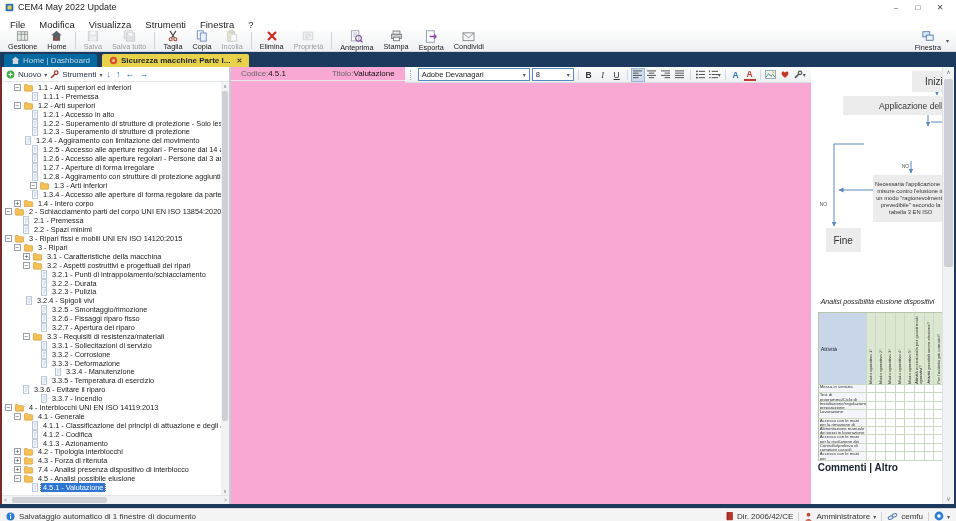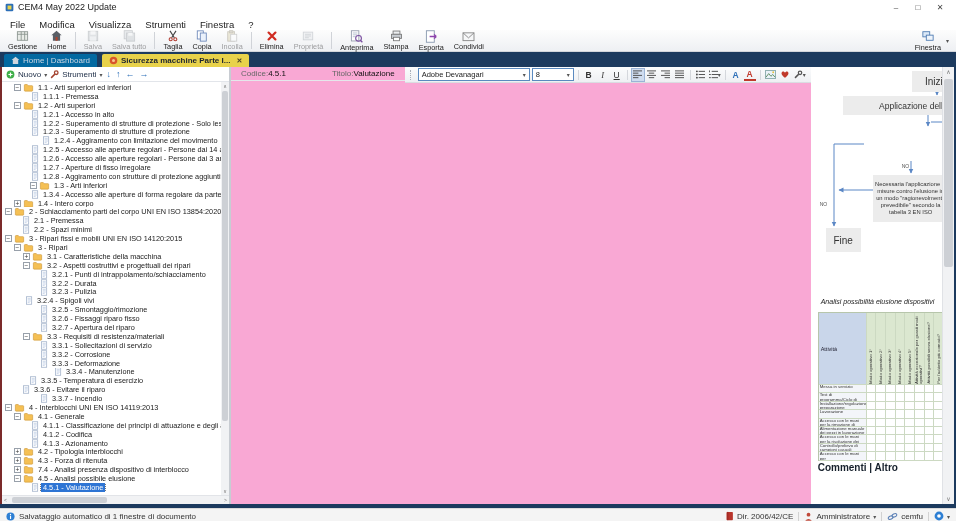--- a/index.html
+++ b/index.html
@@ -366,21 +366,21 @@
           <div class="trow " style="padding-left:21px">
        <span class="noexp"></span>
        <span class="ticn">
               <svg width="8" height="9" viewBox="0 0 13 14">
                 <rect x="2.5" y="1" width="8.5" height="12" fill="#fff" stroke="#7d93b5" stroke-width="0.9"></rect>
                 <path d="M4.3 3.6h5M4.3 5.8h5M4.3 8h5M4.3 10.2h3.2" stroke="#9db4d6" stroke-width="0.8"></path>
               </svg>
             </span>
        <span class="lbl">1.2.3 - Superamento di strutture di protezione</span>
      </div>
-          <div class="trow " style="padding-left:32px">
+          <div class="trow " style="padding-left:14px">
        <span class="noexp"></span>
        <span class="ticn">
               <svg width="8" height="9" viewBox="0 0 13 14">
                 <rect x="2.5" y="1" width="8.5" height="12" fill="#fff" stroke="#7d93b5" stroke-width="0.9"></rect>
                 <path d="M4.3 3.6h5M4.3 5.8h5M4.3 8h5M4.3 10.2h3.2" stroke="#9db4d6" stroke-width="0.8"></path>
               </svg>
             </span>
        <span class="lbl">1.2.4 - Aggiramento con limitazione del movimento</span>
      </div>
           <div class="trow " style="padding-left:21px">
@@ -404,21 +404,21 @@
        <span class="lbl">1.2.6 - Accesso alle aperture regolari - Persone dai 3 anni in su</span>
      </div>
           <div class="trow " style="padding-left:21px">
        <span class="noexp"></span>
        <span class="ticn">
               <svg width="8" height="9" viewBox="0 0 13 14">
                 <rect x="2.5" y="1" width="8.5" height="12" fill="#fff" stroke="#7d93b5" stroke-width="0.9"></rect>
                 <path d="M4.3 3.6h5M4.3 5.8h5M4.3 8h5M4.3 10.2h3.2" stroke="#9db4d6" stroke-width="0.8"></path>
               </svg>
             </span>
-       <span class="lbl">1.2.7 - Aperture di fisso irregolare</span>
+       <span class="lbl">1.2.7 - Aperture di forma irregolare</span>
      </div>
           <div class="trow " style="padding-left:21px">
        <span class="noexp"></span>
        <span class="ticn">
               <svg width="8" height="9" viewBox="0 0 13 14">
                 <rect x="2.5" y="1" width="8.5" height="12" fill="#fff" stroke="#7d93b5" stroke-width="0.9"></rect>
                 <path d="M4.3 3.6h5M4.3 5.8h5M4.3 8h5M4.3 10.2h3.2" stroke="#9db4d6" stroke-width="0.8"></path>
               </svg>
             </span>
        <span class="lbl">1.2.8 - Aggiramento con strutture di protezione aggiuntive</span>
@@ -628,21 +628,21 @@
           <div class="trow " style="padding-left:44px">
        <span class="noexp"></span>
        <span class="ticn">
               <svg width="8" height="9" viewBox="0 0 13 14">
                 <rect x="2.5" y="1" width="8.5" height="12" fill="#fff" stroke="#7d93b5" stroke-width="0.9"></rect>
                 <path d="M4.3 3.6h5M4.3 5.8h5M4.3 8h5M4.3 10.2h3.2" stroke="#9db4d6" stroke-width="0.8"></path>
               </svg>
             </span>
        <span class="lbl">3.3.4 - Manutenzione</span>
      </div>
-          <div class="trow " style="padding-left:19px">
+          <div class="trow " style="padding-left:30px">
        <span class="noexp"></span>
        <span class="ticn">
               <svg width="8" height="9" viewBox="0 0 13 14">
                 <rect x="2.5" y="1" width="8.5" height="12" fill="#fff" stroke="#7d93b5" stroke-width="0.9"></rect>
                 <path d="M4.3 3.6h5M4.3 5.8h5M4.3 8h5M4.3 10.2h3.2" stroke="#9db4d6" stroke-width="0.8"></path>
               </svg>
             </span>
        <span class="lbl">3.3.5 - Temperatura di esercizio</span>
      </div>
           <div class="trow " style="padding-left:12px">

